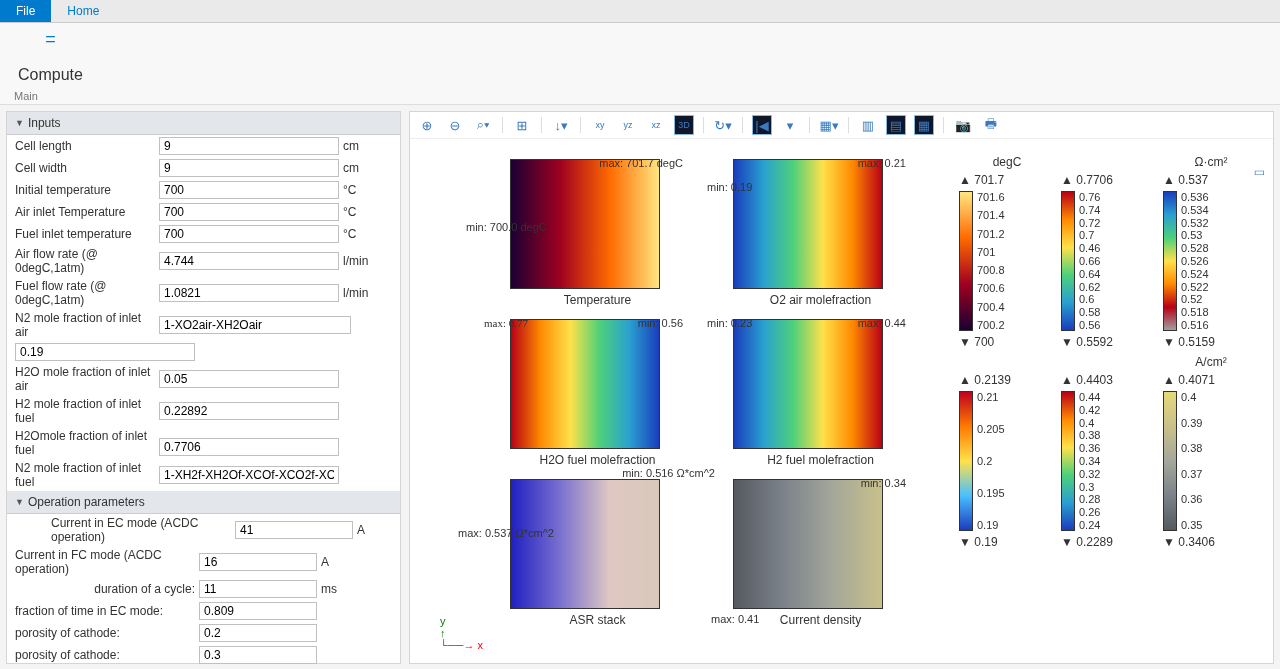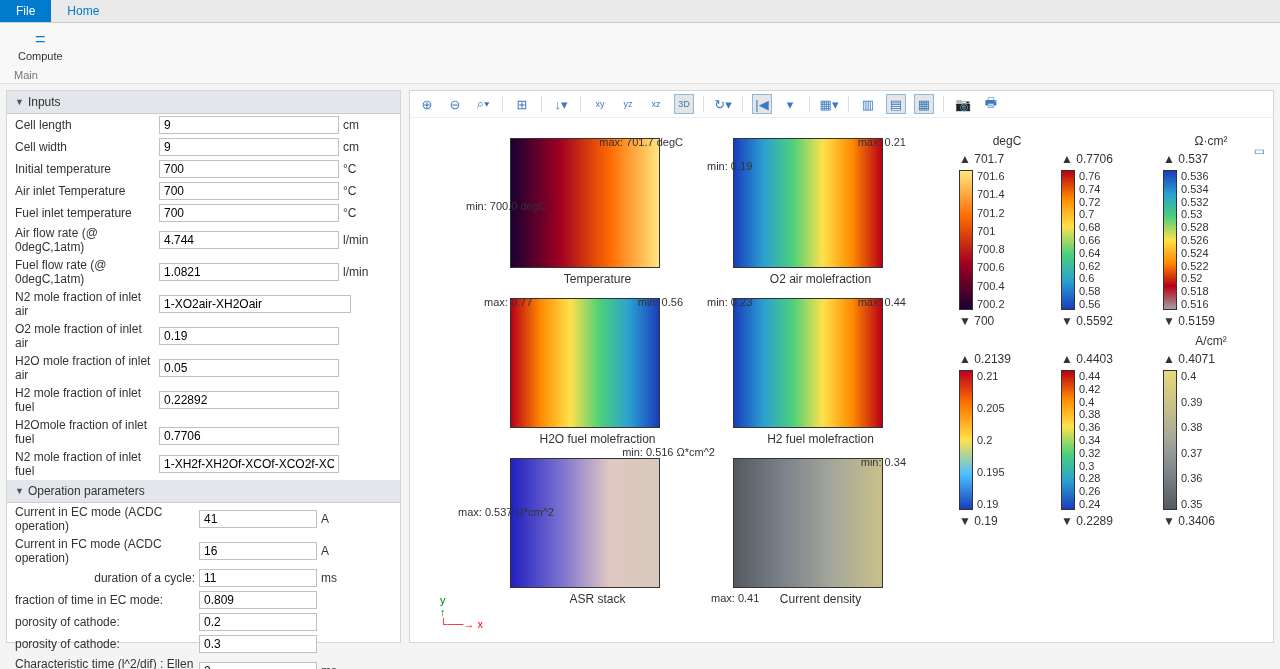--- a/index.html
+++ b/index.html
@@ -4,34 +4,34 @@
 <style>
   * { box-sizing: border-box; margin: 0; padding: 0; }
   body { font-family: "Segoe UI", Arial, sans-serif; font-size: 12px; background: #f4f4f4; color: #333; width: 1280px; height: 669px; overflow: hidden; }
   .tabs { display: flex; background: #eaeaea; border-bottom: 1px solid #ccc; }
   .tab { padding: 4px 16px; cursor: pointer; }
   .tab.active { background: #007acc; color: #fff; }
   .tab.home { color: #007acc; }
   .ribbon { background: #f8f8f8; padding: 6px 10px 2px; border-bottom: 1px solid #ddd; }
   .ribbon-group { display: inline-block; text-align: center; padding: 0 8px; }
   .compute-icon { font-size: 18px; color: #007acc; display: block; }
-  .ribbon-label { font-size: 11px; margin-top: 0; }
+  .ribbon-label { font-size: 16px; margin-top: 16px; }
   .ribbon-footer { font-size: 11px; color: #777; margin-top: 6px; padding-left: 4px; }
   .main { display: flex; gap: 8px; padding: 6px; height: 565px; }
   .left-panel { width: 395px; background: #fff; border: 1px solid #d5d5d5; display: flex; flex-direction: column; }
   .section-header { background: #e3e6ea; padding: 4px 8px; font-size: 12px; border-bottom: 1px solid #ccc; display: flex; align-items: center; gap: 4px; }
   .caret { font-size: 9px; color: #555; }
   .form-row { display: flex; align-items: center; padding: 2px 8px; gap: 4px; }
   .form-label { flex-shrink: 0; font-size: 12px; }
   .form-input { border: 1px solid #c0c0c0; padding: 1px 4px; font-size: 12px; height: 18px; }
   .form-unit { width: 40px; font-size: 12px; }
   .right-panel { flex: 1; background: #fff; border: 1px solid #d5d5d5; display: flex; flex-direction: column; }
   .toolbar { display: flex; padding: 4px 8px; gap: 10px; align-items: center; border-bottom: 1px solid #eee; }
   .tb-btn { width: 18px; height: 18px; display: inline-flex; align-items: center; justify-content: center; color: #3a7abf; font-size: 13px; cursor: pointer; }
-  .tb-btn.active { background: #e5e5e5; outline: 1px solid #8cb8dd; }
+  .tb-btn.active { background: #0f172a; outline: 1px solid #8cb8dd; }
   .tb-sep { width: 1px; height: 16px; background: #ddd; }
   .plot-area { flex: 1; position: relative; background: #fff; overflow: hidden; }
   .plots-grid { position: absolute; left: 100px; top: 20px; display: grid; grid-template-columns: 175px 175px; grid-template-rows: 160px 160px 160px; gap: 0 48px; }
   .plot-cell { position: relative; }
   .plot-img { width: 150px; height: 130px; border: 1px solid #333; }
   .plot-title { text-align: center; font-size: 12px; margin-top: 4px; }
   .annot { position: absolute; font-size: 11px; white-space: nowrap; }
   .colorbars { position: absolute; right: 14px; top: 16px; display: grid; grid-template-columns: repeat(3, 96px); gap: 6px; }
   .cb-col { display: flex; flex-direction: column; gap: 4px; }
   .cb-unit { text-align: center; font-size: 12px; }
@@ -113,21 +113,20 @@
           <div class="form-label" style="width: 140px;">Fuel flow rate (@ 0degC,1atm)</div>
           <input class="form-input" value="1.0821" style="width: 180px;">
           <div class="form-unit">l/min</div>
         </div>
         <div class="form-row">
           <div class="form-label" style="width: 140px;">N2 mole fraction of inlet air</div>
           <input class="form-input" value="1-XO2air-XH2Oair" style="width: 208px;">
           <div class="form-unit"></div>
         </div>
         <div class="form-row">
-          <div class="form-label" style="width: 140px;">O2 mole fraction of inlet air</div>
           <input class="form-input" value="0.19" style="width: 180px;">
           <div class="form-unit"></div>
         </div>
         <div class="form-row">
           <div class="form-label" style="width: 140px;">H2O mole fraction of inlet air</div>
           <input class="form-input" value="0.05" style="width: 180px;">
           <div class="form-unit"></div>
         </div>
         <div class="form-row">
           <div class="form-label" style="width: 140px;">H2 mole fraction of inlet fuel</div>
@@ -145,21 +144,21 @@
           <div class="form-unit"></div>
         </div>
       </div>
 
     <div class="section-header">
       <span class="caret">▼</span>
       <span>Operation parameters</span>
     </div>
     <div id="op-container">
         <div class="form-row">
-          <div class="form-label" style="width: 180px;">Current in EC mode (ACDC operation)</div>
+          <div class="form-label" style="width: 180px; margin-left: 36px;">Current in EC mode (ACDC operation)</div>
           <input class="form-input" value="41" style="width: 118px;">
           <div class="form-unit">A</div>
         </div>
         <div class="form-row">
           <div class="form-label" style="width: 180px;">Current in FC mode (ACDC operation)</div>
           <input class="form-input" value="16" style="width: 118px;">
           <div class="form-unit">A</div>
         </div>
         <div class="form-row">
           <div class="form-label" style="width: 180px; text-align: right;">duration of  a cycle:</div>
@@ -232,21 +231,21 @@
         </div>
 
         <div class="plot-cell">
           <div class="annot" style="right:2px; top:-2px;">max: 0.21</div>
           <div class="annot" style="left:-26px; top:22px;">min: 0.19</div>
           <div class="plot-img grad-o2"></div>
           <div class="plot-title">O2 air molefraction</div>
         </div>
 
         <div class="plot-cell">
-          <div class="annot" style="left:-26px; top:-2px;">max: 0.77</div>
+          <div class="annot" style="left:-26px; top:-2px;font-family:Liberation Serif, serif;">max: 0.77</div>
           <div class="annot" style="right:2px; top:-2px;">min: 0.56</div>
           <div class="plot-img grad-h2of"></div>
           <div class="plot-title">H2O fuel molefraction</div>
         </div>
 
         <div class="plot-cell">
           <div class="annot" style="left:-26px; top:-2px;">min: 0.23</div>
           <div class="annot" style="right:2px; top:-2px;">max: 0.44</div>
           <div class="plot-img grad-h2f"></div>
           <div class="plot-title">H2 fuel molefraction</div>
@@ -289,21 +288,21 @@
           <div class="cb-col">
             <div style="height: 14px;"></div>
             <div class="cb-top">▲ 0.7706</div>
             <div class="cb-body">
               <div class="cb-bar cb-grad-rb1"></div>
               <div class="cb-ticks">
                 <span>0.76</span>
                 <span>0.74</span>
                 <span>0.72</span>
                 <span>0.7</span>
-                <span>0.68</span>
+                <span>0.46</span>
                 <span>0.66</span>
                 <span>0.64</span>
                 <span>0.62</span>
                 <span>0.6</span>
                 <span>0.58</span>
                 <span>0.56</span>
               </div>
             </div>
             <div class="cb-bottom">▼ 0.5592</div>
           </div>

